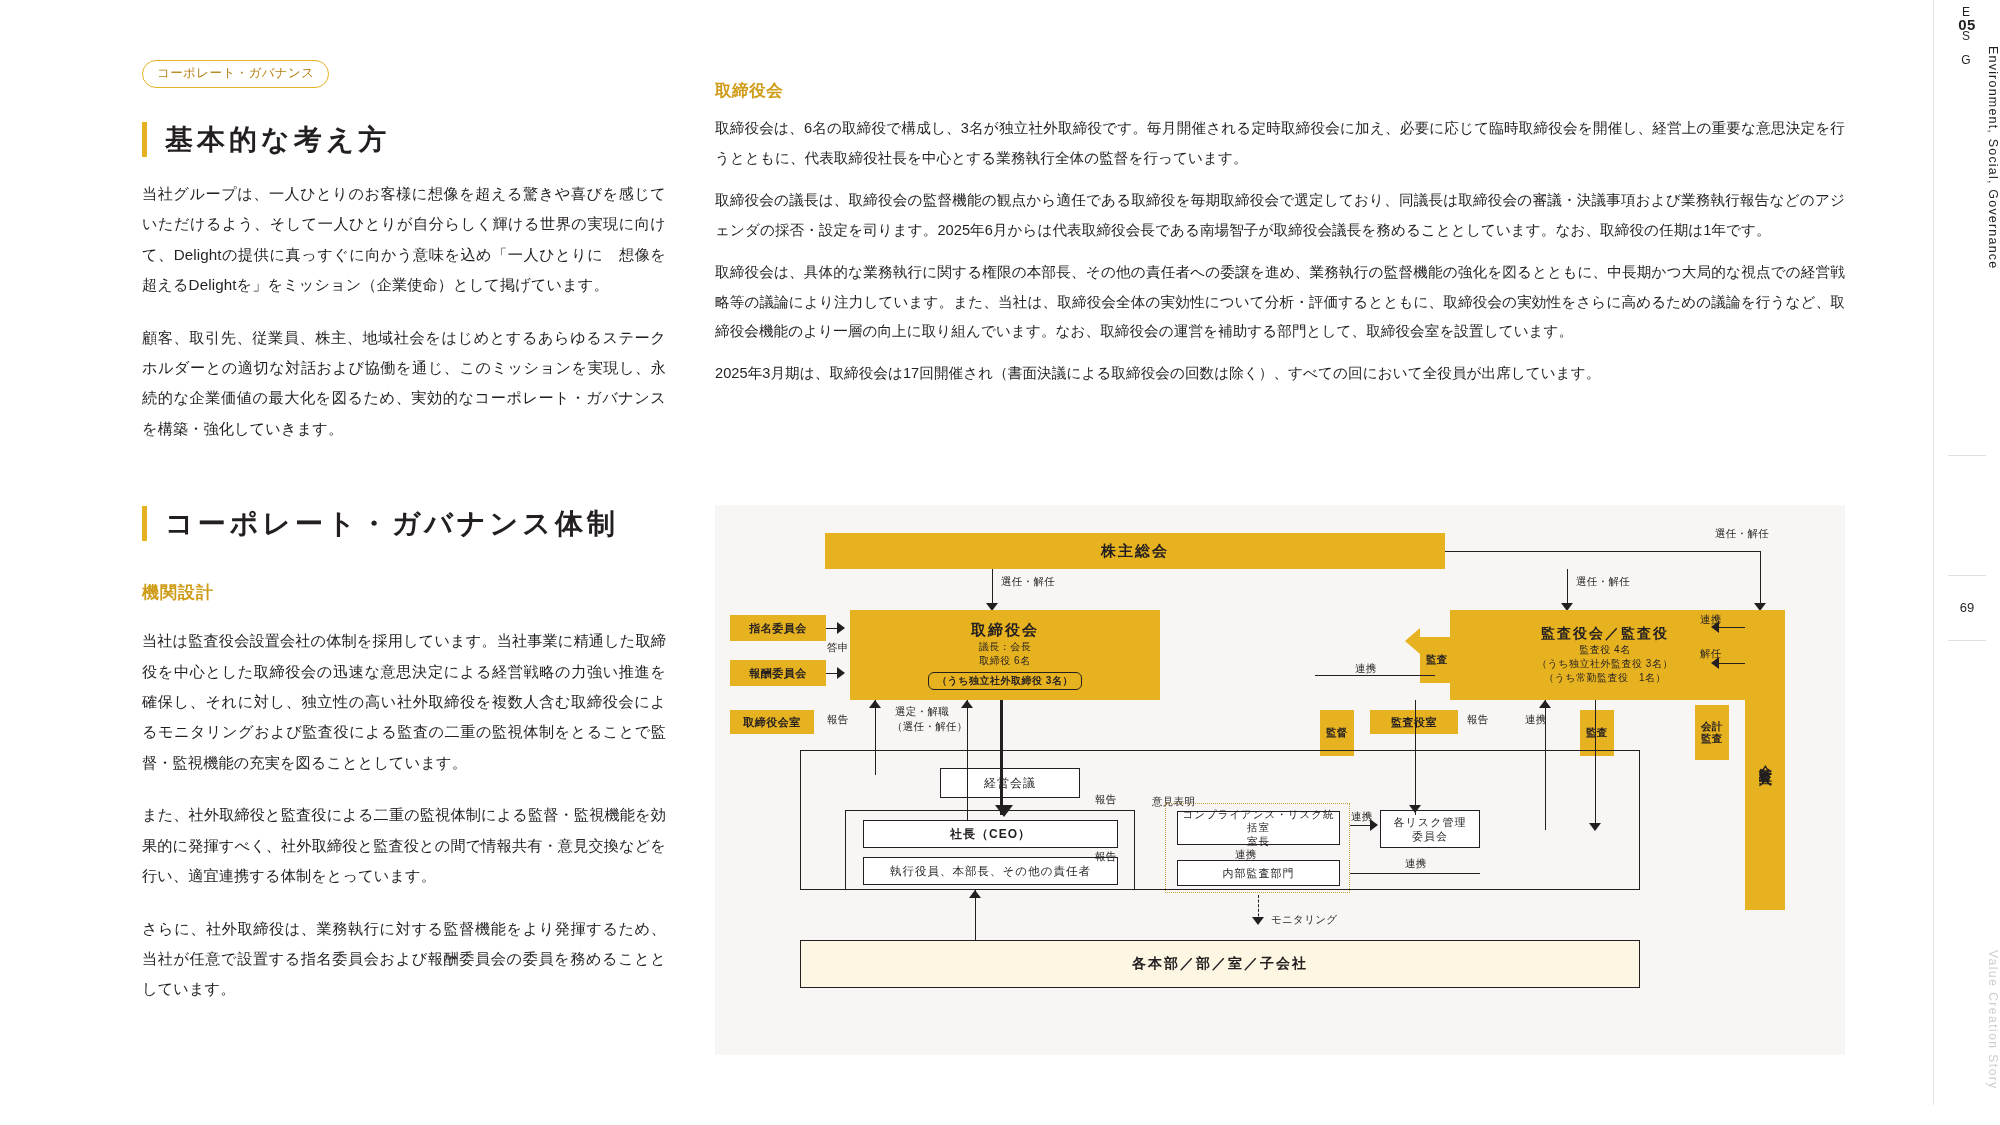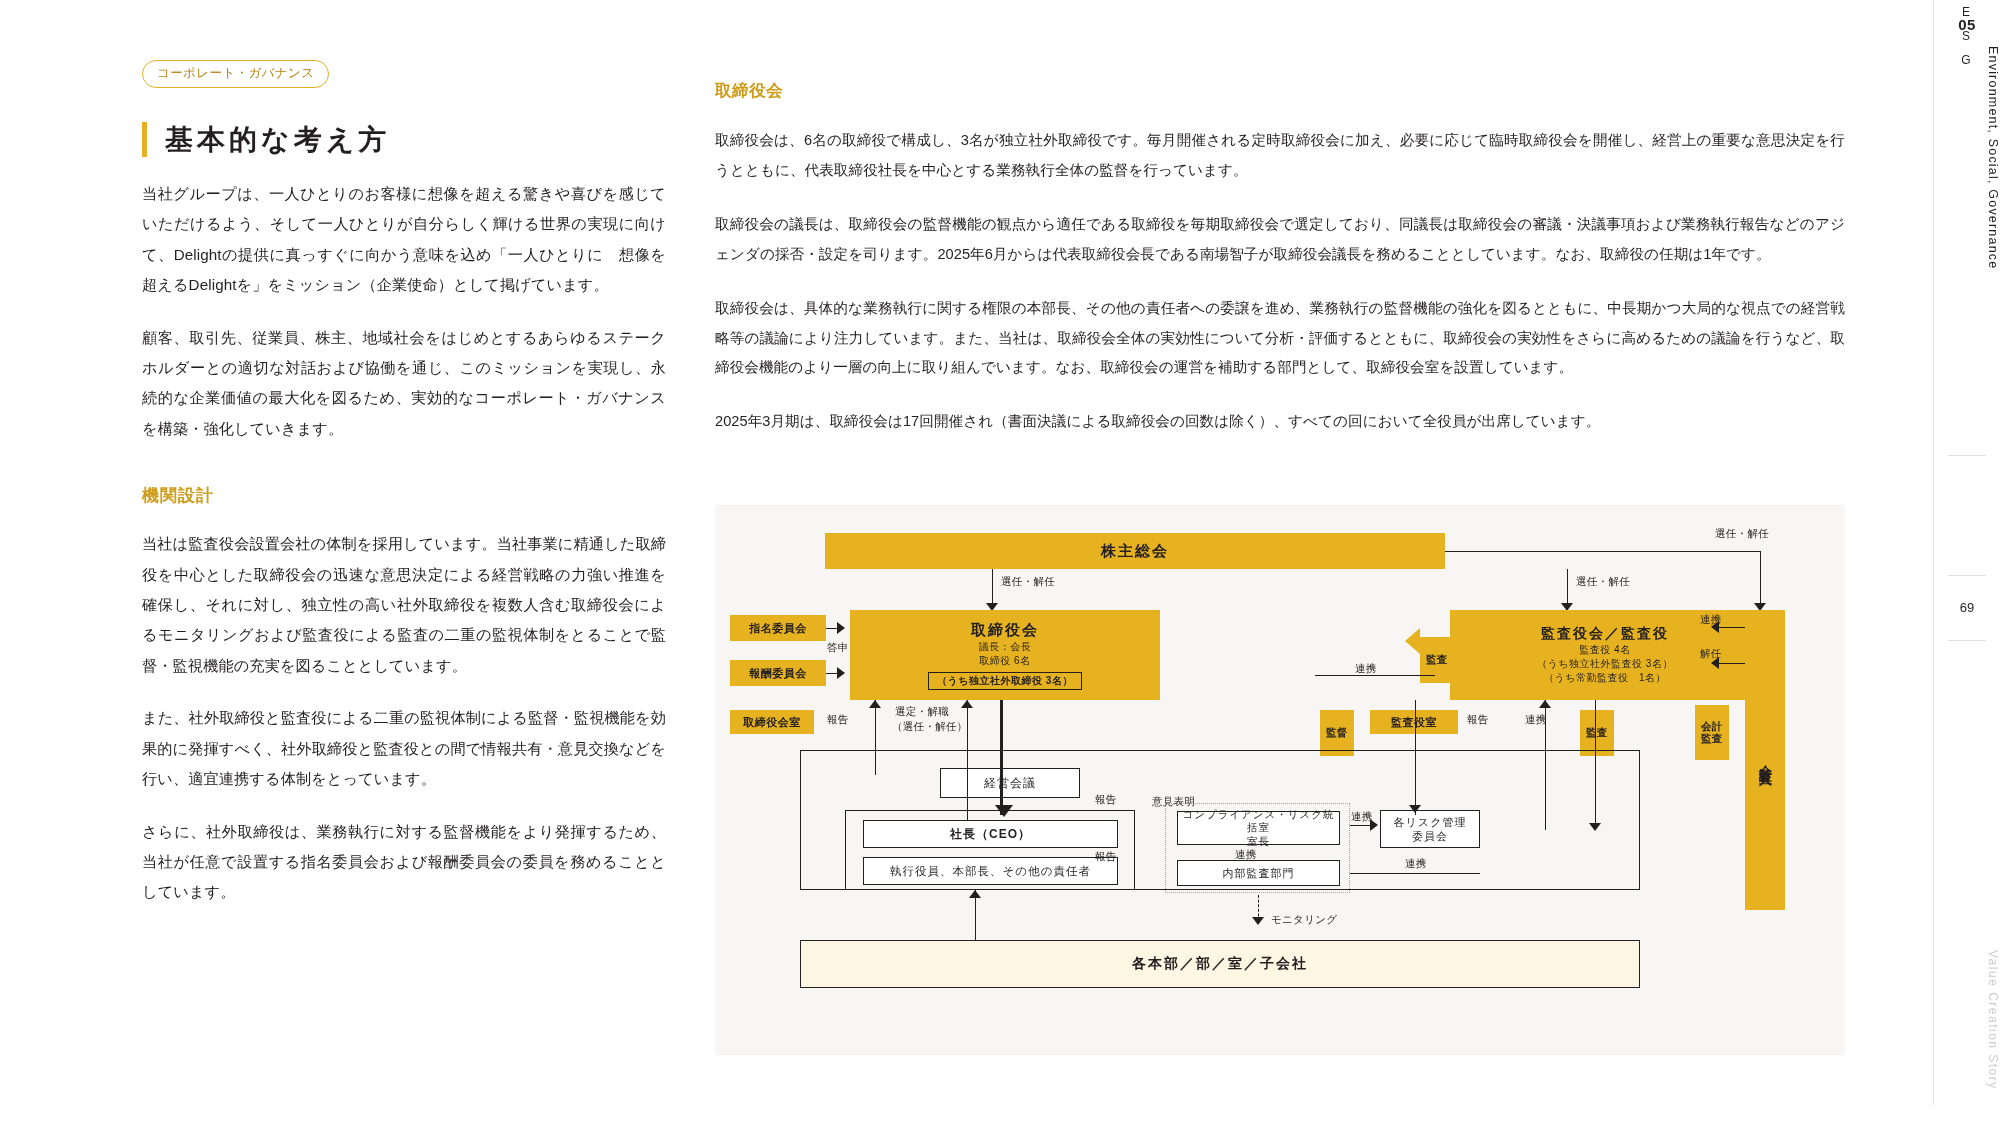--- a/index.html
+++ b/index.html
@@ -123,21 +123,21 @@
   }
   .rc-title {
     font-size: 16.5px;
     font-weight: bold;
     color: #cf9c18;
     letter-spacing: .6px;
   }
   .rc-p {
     font-size: 14.6px;
     line-height: 2.05;
-    margin-top: 24px;
+    margin-top: 12px;
     text-align: justify;
     letter-spacing: .05px;
   }
 
   
   .diagram {
     position: absolute;
     left: 715px; top: 505px;
     width: 1130px; height: 550px;
     background: #f7f6f4;
@@ -244,21 +244,21 @@
     border-right: 15px solid #e7b220;
   }
   .dash-v {
     position: absolute;
     width: 0;
     border-left: 1.4px dashed #231f20;
   }
   .sub-l { font-size: 10px; font-weight: normal; letter-spacing: .5px; }
   .inner-pill {
     border: 1px solid #231f20;
-    border-radius: 0;
+    border-radius: 6px;
     background: #e7b220;
     font-size: 10px;
     padding: 1px 8px;
     letter-spacing: .5px;
     margin-top: 4px;
     font-weight: bold;
     text-align: center;
   }
   .vert-text {
     writing-mode: vertical-rl;
@@ -269,20 +269,21 @@
 </head>
 <body>
 
 <div class="page">
 
   <div class="left-col">
     <div class="pill">コーポレート・ガバナンス</div>
     <div class="h1">基本的な考え方</div>
     <div class="body-p">当社グループは、一人ひとりのお客様に想像を超える驚きや喜びを感じていただけるよう、そして一人ひとりが自分らしく輝ける世界の実現に向けて、Delightの提供に真っすぐに向かう意味を込め「一人ひとりに　想像を超えるDelightを」をミッション（企業使命）として掲げています。</div>
     <div class="body-p">顧客、取引先、従業員、株主、地域社会をはじめとするあらゆるステークホルダーとの適切な対話および協働を通じ、このミッションを実現し、永続的な企業価値の最大化を図るため、実効的なコーポレート・ガバナンスを構築・強化していきます。</div>
+    <div class="h1 second">コーポレート・ガバナンス体制</div>
     <div class="sub-h">機関設計</div>
     <div class="body-p">当社は監査役会設置会社の体制を採用しています。当社事業に精通した取締役を中心とした取締役会の迅速な意思決定による経営戦略の力強い推進を確保し、それに対し、独立性の高い社外取締役を複数人含む取締役会によるモニタリングおよび監査役による監査の二重の監視体制をとることで監督・監視機能の充実を図ることとしています。</div>
     <div class="body-p">また、社外取締役と監査役による二重の監視体制による監督・監視機能を効果的に発揮すべく、社外取締役と監査役との間で情報共有・意見交換などを行い、適宜連携する体制をとっています。</div>
     <div class="body-p">さらに、社外取締役は、業務執行に対する監督機能をより発揮するため、当社が任意で設置する指名委員会および報酬委員会の委員を務めることとしています。</div>
   </div>
 
   <div class="right-col">
     <div class="rc-title">取締役会</div>
     <div class="rc-p">取締役会は、6名の取締役で構成し、3名が独立社外取締役です。毎月開催される定時取締役会に加え、必要に応じて臨時取締役会を開催し、経営上の重要な意思決定を行うとともに、代表取締役社長を中心とする業務執行全体の監督を行っています。</div>
     <div class="rc-p">取締役会の議長は、取締役会の監督機能の観点から適任である取締役を毎期取締役会で選定しており、同議長は取締役会の審議・決議事項および業務執行報告などのアジェンダの採否・設定を司ります。2025年6月からは代表取締役会長である南場智子が取締役会議長を務めることとしています。なお、取締役の任期は1年です。</div>

